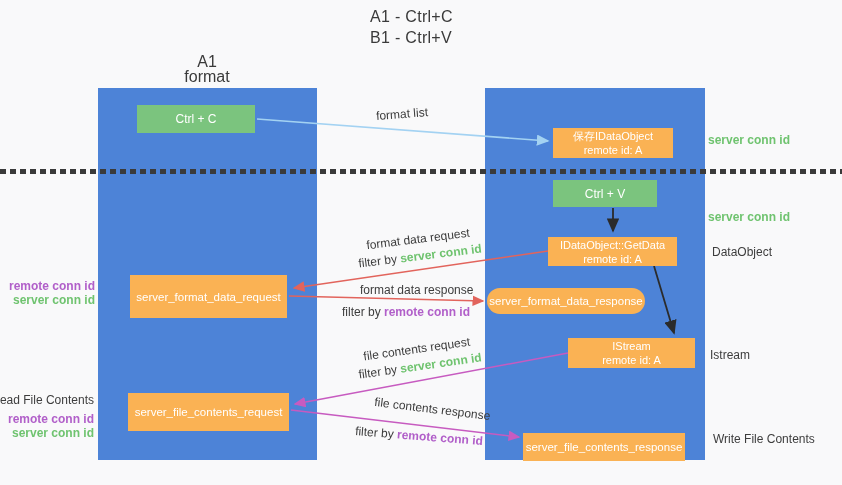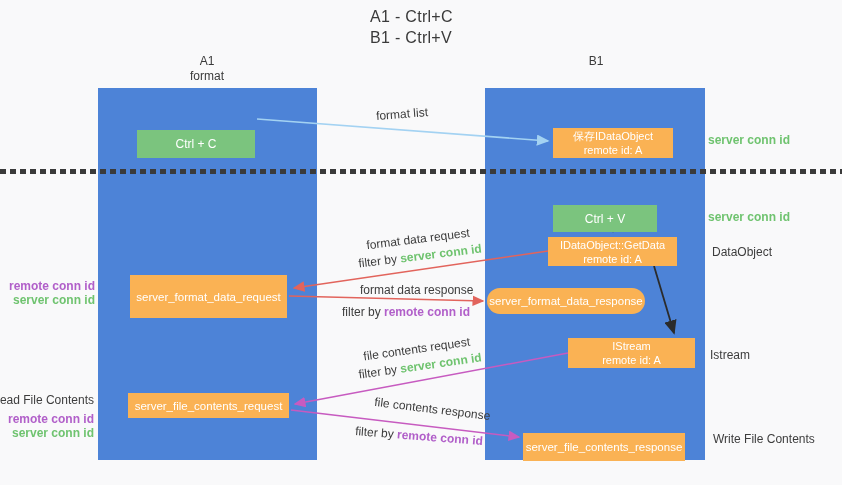--- a/index.html
+++ b/index.html
@@ -8,36 +8,36 @@
     background:#f9f9fa;
     font-family:"Liberation Sans","DejaVu Sans",sans-serif;
     color:#3d3d3d;
   }
   .title{
     position:absolute;left:370px;top:6px;
     font-size:16px;line-height:21px;color:#3a3a3a;letter-spacing:.3px;
   }
   .col-header{
     position:absolute;width:120px;text-align:center;
-    font-size:12px;line-height:15px;color:#3a3a3a;
+    font-size:16px;line-height:15px;color:#3a3a3a;
   }
   .lifeline{
     position:absolute;top:88px;height:372px;background:#4d83d7;z-index:0;
   }
   .dotted{
     position:absolute;left:0;top:169px;width:842px;height:5px;z-index:2;
     background:repeating-linear-gradient(to right,#3a3a3a 0 6px,transparent 6px 10px);
   }
   .arrows{position:absolute;left:0;top:0;width:842px;height:485px;z-index:3;pointer-events:none;}
   .node{
     position:absolute;z-index:4;display:flex;flex-direction:column;
     align-items:center;justify-content:center;text-align:center;
     color:#fff;box-sizing:border-box;
   }
-  .node.green{background:#7bc47e;font-size:12px;margin-top:25px;}
+  .node.green{background:#7bc47e;font-size:12px;}
   .node.orange{background:#fab254;}
   .node .l1,.node .l2{line-height:14px;font-size:11px;white-space:nowrap;}
   .node.single{font-size:11.5px;}
   .alabel{
     position:absolute;z-index:5;font-size:12px;color:#3d3d3d;white-space:nowrap;
   }
   .green-id{color:#6fc36f;font-weight:bold;}
   .purple-id{color:#b15fc9;font-weight:bold;}
   .side-label{position:absolute;z-index:5;font-size:12px;white-space:nowrap;}
   .side-label.plain{color:#3d3d3d;}
@@ -55,21 +55,20 @@
   <div class="title">
     <div>A1 - Ctrl+C</div>
     <div>B1 - Ctrl+V</div>
   </div>
 
   <div class="col-header" style="left:147px;top:54px;">
     <div>A1</div>
     <div>format</div>
   </div>
   <div class="col-header" style="left:536px;top:54px;">
-    <div>B1</div>
   </div>
 
   <div class="lifeline" style="left:98px;width:219px;"></div>
   <div class="lifeline" style="left:485px;width:220px;"></div>
 
   <div class="dotted"></div>
 
   <svg class="arrows" viewBox="0 0 842 485">
     <defs>
       <marker id="m-blue" markerWidth="8" markerHeight="7" refX="7" refY="3.5" orient="auto">
@@ -118,21 +117,21 @@
 
   <div class="node orange single" style="left:487px;top:288px;width:158px;height:26px;border-radius:13px;">
     <span>server_format_data_response</span>
   </div>
 
   <div class="node orange" style="left:568px;top:338px;width:127px;height:30px;">
     <span class="l1">IStream</span>
     <span class="l2">remote id: A</span>
   </div>
 
-  <div class="node orange single" style="left:128px;top:393px;width:161px;height:25px;text-align:center;">
+  <div class="node orange single" style="left:128px;top:393px;width:161px;height:38px;text-align:center;">
     <span>server_file_contents_request</span>
   </div>
 
   <div class="node orange single" style="left:523px;top:425px;width:162px;height:28px;margin-top:8px;">
     <span>server_file_contents_response</span>
   </div>
 
   <div class="alabel" style="left:376px;top:107px;transform:rotate(-4.5deg);">format list</div>
 
   <div class="alabel" style="left:366px;top:232px;transform:rotate(-7deg);">format data request</div>

